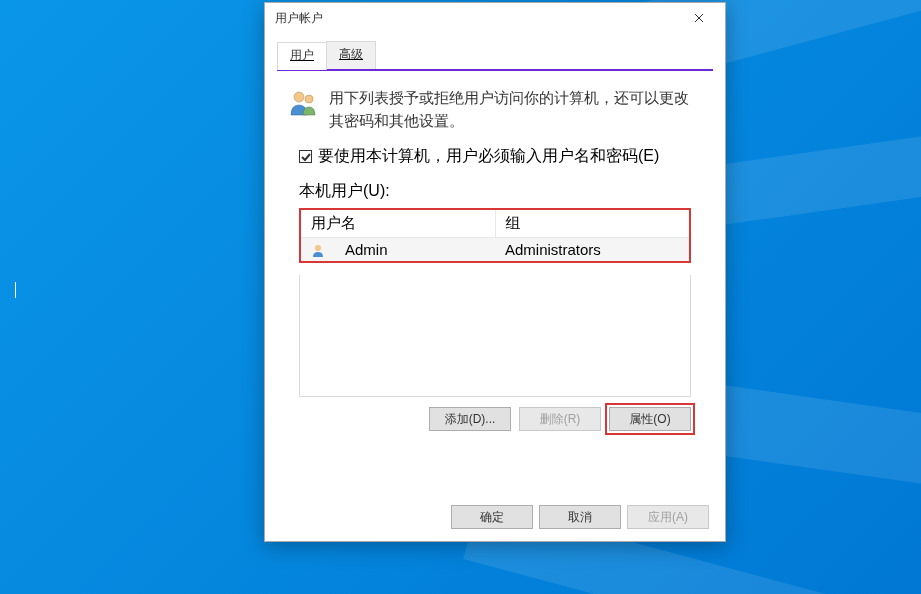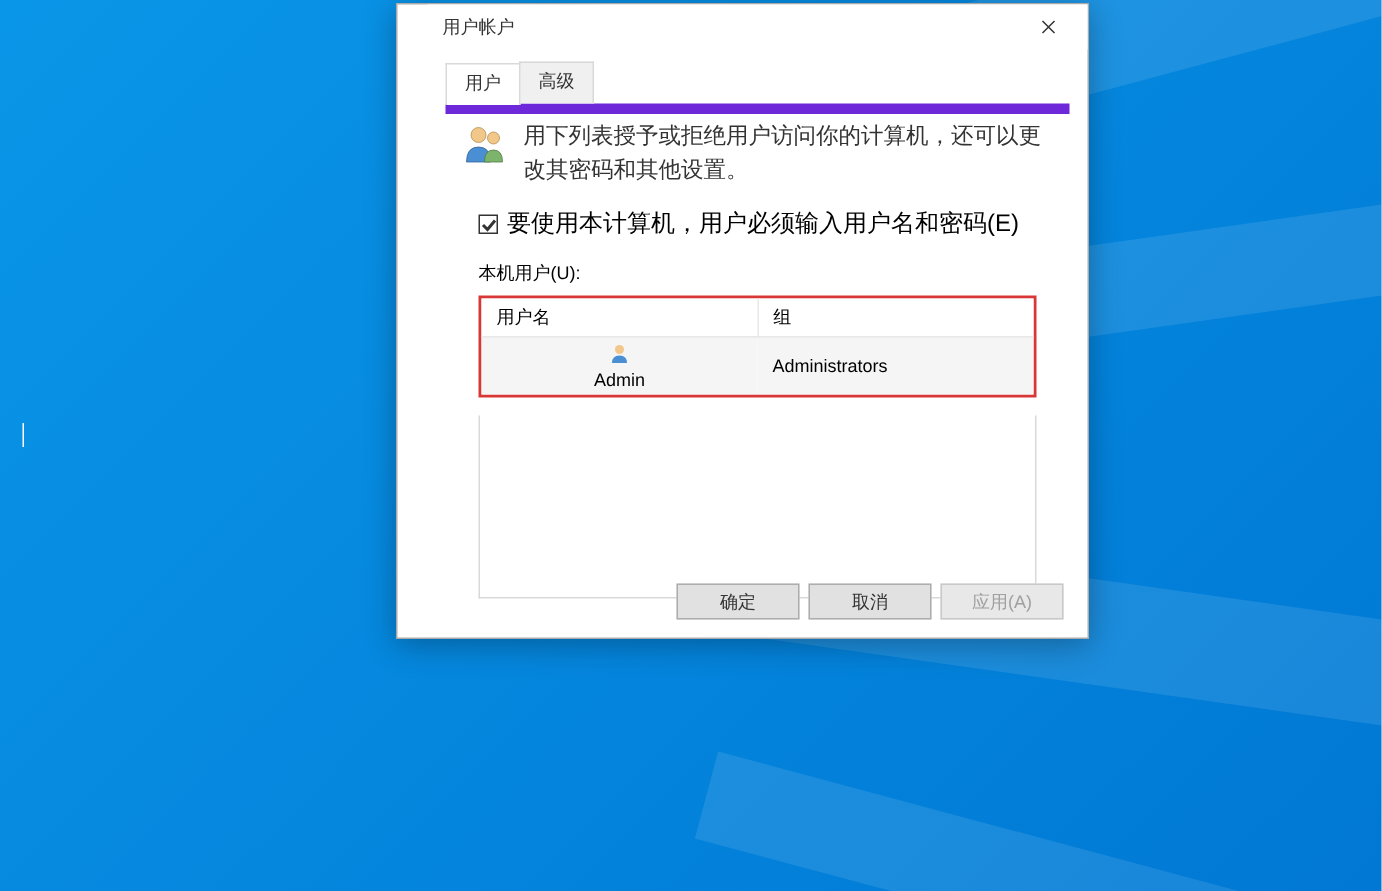--- a/index.html
+++ b/index.html
@@ -30,25 +30,24 @@
       position: absolute;
       background: white;
     }
     .cursor-text::before { width: 1px; height: 16px; left: 3px; }
 
     .window {
       position: absolute;
       left: 264px;
       top: 2px;
       width: 462px;
-      height: 424px;
+      height: 540px;
       background: #fff;
       border: 1px solid #aaa;
       box-shadow: 0 4px 20px rgba(0,0,0,0.3);
-      padding-left: 20px;
     }
 
     .titlebar {
       height: 30px;
       display: flex;
       align-items: center;
       justify-content: space-between;
       padding: 0 4px 0 10px;
       background: #fff;
     }
@@ -63,22 +62,23 @@
       color: #333;
     }
     .close-btn svg { width: 10px; height: 10px; stroke: #333; stroke-width: 1; }
 
     .content {
       padding: 8px 12px 12px 12px;
     }
 
     .tabs {
       display: flex;
-      border-bottom: 7px solid #6d28d9;
-      margin-bottom: 0;
+      border-bottom: 2px solid #6d28d9;
+      margin-bottom: 12px;
+      text-decoration: underline;
     }
     .tab {
       padding: 4px 12px 5px 12px;
       font-size: 12px;
       color: #333;
       background: #fff;
       border: 1px solid #d9d9d9;
       border-bottom: none;
       margin-right: -1px;
       cursor: pointer;
@@ -111,46 +111,46 @@
       width: 13px;
       height: 13px;
       border: 1px solid #333;
       display: inline-flex;
       align-items: center;
       justify-content: center;
       background: #fff;
     }
     .checkbox svg { width: 10px; height: 10px; stroke: #333; stroke-width: 2; fill: none; }
 
-    .label-row { font-size: 12px; padding: 0 0 6px 22px; }
+    .label-row { font-size: 16px; padding: 0 0 6px 22px; }
 
     .user-table-wrap {
       margin: 0 22px 12px 22px;
       border: 2px solid #d93636;
       padding: 0;
     }
     .user-table {
       width: 100%;
       border-collapse: collapse;
-      font-size: 12px;
+      font-size: 15px;
     }
     .user-table th {
       text-align: left;
       font-weight: normal;
       padding: 4px 10px;
       background: #fff;
       border-bottom: 1px solid #e8e8e8;
       border-right: 1px solid #e8e8e8;
     }
     .user-table th:last-child { border-right: none; }
     .user-table td {
       padding: 3px 10px;
       background: #f5f5f5;
     }
-    .user-cell { display: flex; align-items: center; gap: 4px; flex-direction: column; }
+    .user-cell { display: flex; align-items: center; gap: 20px; }
     .user-cell svg { width: 14px; height: 14px; }
 
     .user-list-area {
       margin: 0 22px 10px 22px;
       border: 1px solid #d9d9d9;
       border-top: none;
       height: 122px;
       background: #fff;
     }
 
@@ -281,20 +281,25 @@
                 <span>Admin</span>
               </span>
             </td>
             <td>Administrators</td>
           </tr>
         </tbody>
       </table>
     </div>
     <div class="user-list-area"></div>
 
+    <div class="button-row">
+      <button class="btn">添加(D)...</button>
+      <button class="btn disabled">删除(R)</button>
+      <button class="btn highlight">属性(O)</button>
+    </div>
 
   </div>
 
   <div class="footer-btns">
     <button class="btn" style="min-width:82px">确定</button>
     <button class="btn" style="min-width:82px">取消</button>
     <button class="btn disabled" style="min-width:82px">应用(A)</button>
   </div>
 
 </div>

